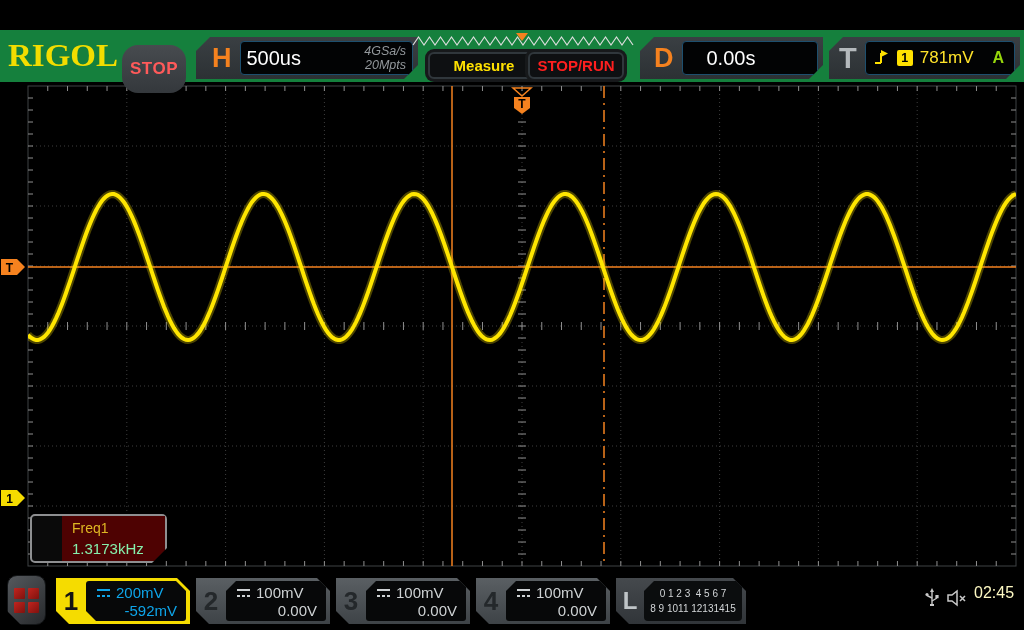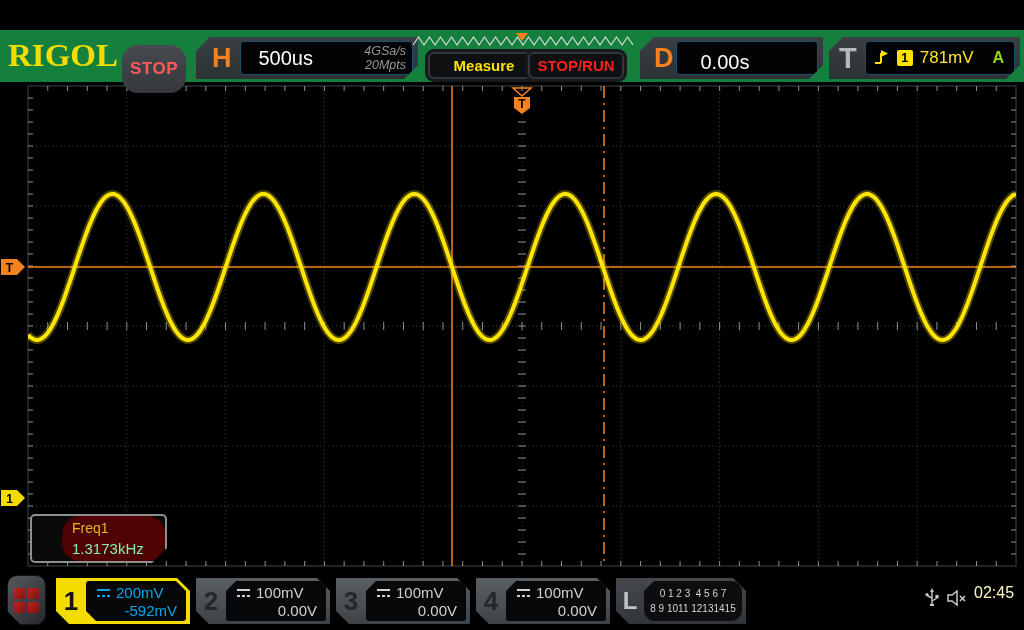--- a/index.html
+++ b/index.html
@@ -20,48 +20,48 @@
                background:linear-gradient(#474b4f,#34383c); display:flex; align-items:center; justify-content:center;
                color:#ff5a5a; font-weight:bold; font-size:17px; letter-spacing:.5px; }
   .hdr-block { background:linear-gradient(#3a3f43,#2c3134); clip-path:polygon(14px 0,100% 0,100% calc(100% - 14px),calc(100% - 14px) 100%,0 100%,0 14px);
                display:flex; align-items:center; }
   .hdr-letter { font-weight:bold; font-size:27px; line-height:1; }
   .inner-box { background:#020304; border:1px solid #1d4f6e; border-radius:4px; height:34px;
                display:flex; align-items:center; }
   #h-block { left:196px; top:7px; width:222px; height:42px; }
   #h-block .hdr-letter { color:#f5821f; margin-left:16px; }
   #h-block .inner-box { flex:1; margin:0 5px 0 8px; }
-  .tb-value { color:#fff; font-size:20px; padding-left:18px; flex:1; }
+  .tb-value { color:#fff; font-size:20px; padding-left:6px; flex:1; }
   .sr-stack { text-align:right; color:#93989c; font-size:12.5px; line-height:1.15; padding-right:6px;font-style:italic; }
   #memsvg { left:410px; top:3px; width:226px; height:16px; }
   .hdr-btn { top:22px; height:27px; background:#0e1012; border:2px solid #30373c; border-radius:6px;
              display:flex; align-items:center; justify-content:center; font-weight:bold; font-size:15px;
              box-shadow:0 0 0 3px #17191b; }
   #measure-btn { left:428px; width:112px; color:#ffe100; }
   #stoprun-btn { left:528px; width:96px; color:#ff1f1f; }
   #d-block { left:640px; top:7px; width:183px; height:42px; }
   #d-block .hdr-letter { color:#f5821f; margin-left:14px; }
-  #d-block .inner-box { flex:1; margin:0 5px 0 2px;align-items:flex-end; }
+  #d-block .inner-box { flex:1; margin:0 5px 0 8px; }
   .delay-value { color:#fff; font-size:20px; padding-left:24px; }
   #t-block { left:829px; top:7px; width:191px; height:42px; }
   #t-block .hdr-letter { color:#b4b9bc; margin-left:10px; font-size:29px; }
   #t-block .inner-box { flex:1; margin:0 5px 0 8px; padding:0 8px; gap:7px; }
   .trig-badge { width:16px; height:16px; background:#ffe100; border-radius:2px; color:#000;
                 font-weight:bold; font-size:12.5px; display:flex; align-items:center; justify-content:center; }
   .trig-level { color:#ffe32a; font-size:17px; flex:1; }
   .trig-mode { color:#96d60c; font-size:16px; font-weight:bold; padding-right:2px; }
 
   
   #plot-svg { left:0; top:0; width:1024px; height:630px; z-index:1; }
 
   
   #freq-box { left:30px; top:514px; width:137px; height:49px; z-index:3; background:#0a0a0a;
               border:2px solid #8e8f91; border-radius:5px;
               clip-path:polygon(0 0,100% 0,100% calc(100% - 15px),calc(100% - 15px) 100%,0 100%); }
-  #freq-box .meas-area { position:absolute; left:30px; top:0; right:0; bottom:0; background:#4e0202; padding:4px 0 0 10px;border-radius:18px; }
+  #freq-box .meas-area { position:absolute; left:30px; top:0; right:0; bottom:0; background:#4e0202; padding:4px 0 0 10px; }
   #freq-box .meas-name { color:#dfb723; font-size:14px; }
   #freq-box .meas-value { color:#86efac; font-size:15px; margin-top:4px; }
 
   
   #bottombar { left:0; top:572px; width:1024px; height:58px; background:#000; z-index:4; }
   #menu-btn { left:7px; top:3px; width:39px; height:50px; border-radius:10px;
               background:linear-gradient(135deg,#55595d,#27292c); border:1px solid #131517;
               clip-path:polygon(0 0,100% 0,100% 100%,14px 100%,0 calc(100% - 14px));
               display:flex; align-items:center; justify-content:center; }
   .red-grid { display:grid; grid-template-columns:11px 11px; grid-template-rows:11px 11px; gap:3px; }
@@ -79,21 +79,21 @@
   .ch-tab.active .ch-inner { clip-path:polygon(0 0,calc(100% - 10px) 0,100% 10px,100% 100%,10px 100%,0 calc(100% - 10px)); }
   .ch-line1 { display:flex; align-items:center; gap:5px; padding:3px 8px 0 10px; font-size:15px; }
   .ch-line2 { text-align:right; padding:1px 9px 0 0; font-size:15px; }
   .ch-tab.active .ch-inner { color:#0ea5e9; }
   .ch-tab.inactive .ch-inner { color:#ced2d4; }
   #ch1 { left:56px; } #ch2 { left:196px; } #ch3 { left:336px; } #ch4 { left:476px; }
   #la-tab { left:616px; top:6px; width:130px; height:46px; background:linear-gradient(#45494d,#313539);
             clip-path:polygon(0 0,calc(100% - 13px) 0,100% 13px,100% 100%,13px 100%,0 calc(100% - 13px)); }
   #la-tab .la-letter { position:absolute; left:0; top:0; width:28px; height:100%; display:flex; align-items:center;
             justify-content:center; color:#bfc4c7; font-weight:bold; font-size:24px; }
-  #la-tab .la-inner { position:absolute; left:28px; top:3px; right:4px; bottom:3px; background:#0b0d0e; border-radius:11px;
+  #la-tab .la-inner { position:absolute; left:28px; top:3px; right:4px; bottom:3px; background:#0b0d0e; border-radius:4px;
             clip-path:polygon(10px 0,100% 0,100% 100%,0 100%,0 10px);
             display:flex; flex-direction:column; justify-content:center; text-align:center;
             color:#d2d5d7; font-size:10px; line-height:1.55; white-space:pre; }
   #usb-icon { left:924px; top:16px; }
   #spk-icon { left:946px; top:17px; }
   #clock { left:974px; top:12px; color:#fef9c3; font-size:16px; }
 </style>
 </head>
 <body>
 

